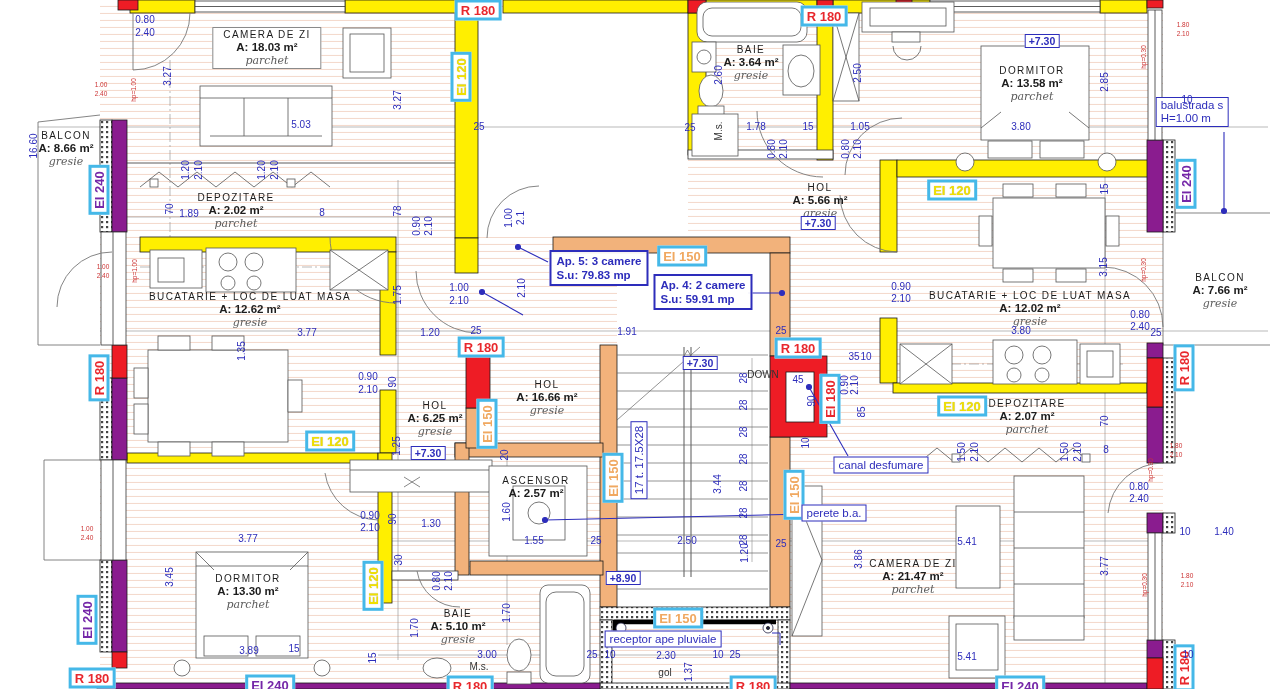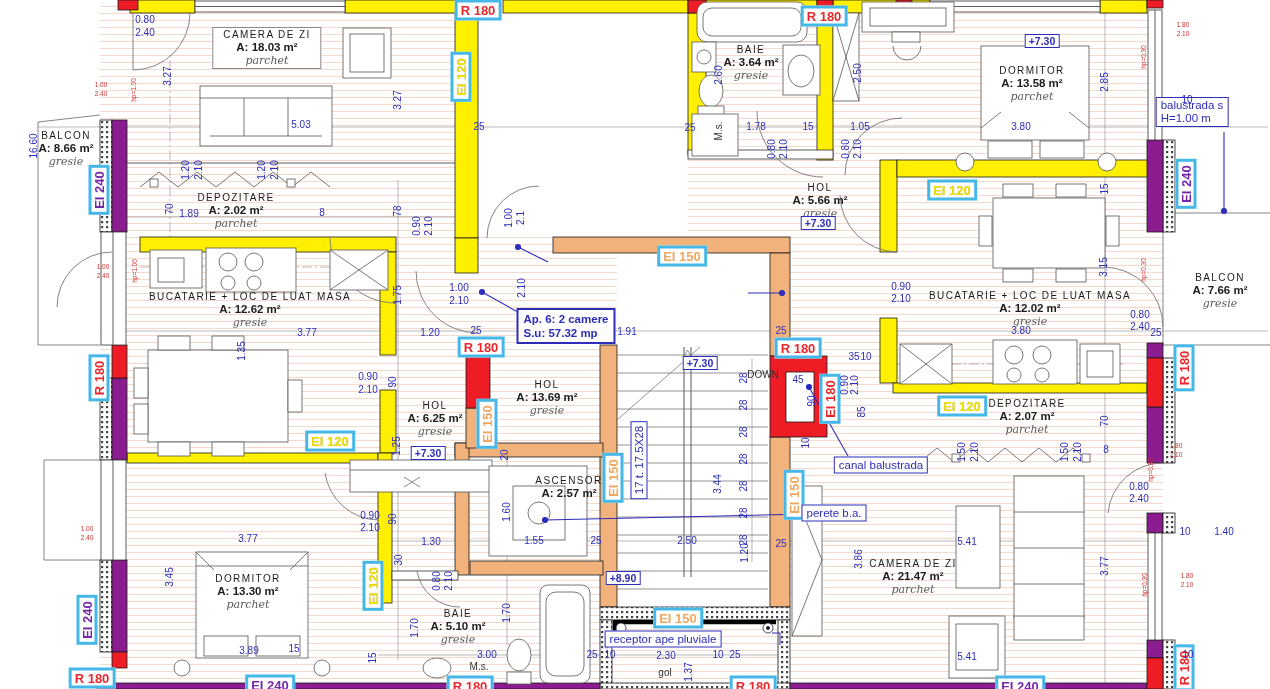--- a/index.html
+++ b/index.html
@@ -387,21 +387,21 @@
       <div class="rarea">A: 12.62 m²</div>
       <div class="rfloor">gresie</div>
     </div>
       <div class="room lbl" style="left: 435px; top: 419px;">
       <div class="rname">HOL</div>
       <div class="rarea">A: 6.25 m²</div>
       <div class="rfloor">gresie</div>
     </div>
       <div class="room lbl" style="left: 547px; top: 398px;">
       <div class="rname">HOL</div>
-      <div class="rarea">A: 13.69 m²</div>
+      <div class="rarea">A: 16.66 m²</div>
       <div class="rfloor">gresie</div>
     </div>
       <div class="room lbl" style="left: 751px; top: 63px;">
       <div class="rname">BAIE</div>
       <div class="rarea">A: 3.64 m²</div>
       <div class="rfloor">gresie</div>
     </div>
       <div class="room lbl" style="left: 820px; top: 201px;">
       <div class="rname">HOL</div>
       <div class="rarea">A: 5.66 m²</div>
@@ -420,21 +420,21 @@
       <div class="room lbl" style="left: 1030px; top: 309px;">
       <div class="rname">BUCATARIE + LOC DE LUAT MASA</div>
       <div class="rarea">A: 12.02 m²</div>
       <div class="rfloor">gresie</div>
     </div>
       <div class="room lbl" style="left: 1027px; top: 417px;">
       <div class="rname">DEPOZITARE</div>
       <div class="rarea">A: 2.07 m²</div>
       <div class="rfloor">parchet</div>
     </div>
-      <div class="room lbl" style="left: 569px; top: 487px;">
+      <div class="room lbl" style="left: 536px; top: 487px;">
       <div class="rname">ASCENSOR</div>
       <div class="rarea">A: 2.57 m²</div>
 
     </div>
       <div class="room lbl" style="left: 248px; top: 592px;">
       <div class="rname">DORMITOR</div>
       <div class="rarea">A: 13.30 m²</div>
       <div class="rfloor">parchet</div>
     </div>
       <div class="room lbl" style="left: 458px; top: 627px;">
@@ -444,23 +444,27 @@
     </div>
       <div class="room lbl" style="left: 913px; top: 577px;">
       <div class="rname">CAMERA DE ZI</div>
       <div class="rarea">A: 21.47 m²</div>
       <div class="rfloor">parchet</div>
     </div>
     </div>
 
 <div class="layer">
 
-      <div class="apt lbl" style="left: 566px; top: 326px;">
-      <div>Ap. 6: 2 camere</div>
-      <div>S.u: 57.32 mp</div>
+<div class="apt lbl" style="left: 599px; top: 268px;">
+      <div>Ap. 5: 3 camere</div>
+      <div>S.u: 79.83 mp</div>
+    </div>
+      <div class="apt lbl" style="left: 703px; top: 292px;">
+      <div>Ap. 4: 2 camere</div>
+      <div>S.u: 59.91 mp</div>
     </div>
     </div>
 
 <div class="layer">
 
 <div class="badge lbl c-red" style="left: 478px; top: 10px;">
       <span>R 180</span>
     </div>
       <div class="badge lbl c-red" style="left: 824px; top: 16px;">
       <span>R 180</span>
@@ -535,21 +539,21 @@
       <span>EI 240</span>
     </div>
       <div class="badge lbl c-yellow vert" style="left: 373px; top: 586px;">
       <span>EI 120</span>
     </div>
     </div>
 
 <div class="layer">
 
 <div class="note lbl" style="left: 881px; top: 465px;">
-      <div>canal balustrada</div>
+      <div>canal desfumare</div>
 
     </div>
       <div class="note lbl" style="left: 834px; top: 513px;">
       <div>perete b.a.</div>
 
     </div>
       <div class="note lbl" style="left: 663px; top: 639px;">
       <div>receptor ape pluviale</div>
 
     </div>
@@ -832,21 +836,21 @@
     </div>
       <div class="dim lbl" style="left: 596px; top: 541px;">
       <span>25</span>
     </div>
       <div class="dim lbl" style="left: 687px; top: 541px;">
       <span>2.50</span>
     </div>
       <div class="dim lbl" style="left: 781px; top: 544px;">
       <span>25</span>
     </div>
-      <div class="dim lbl" style="left: 431px; top: 542px;">
+      <div class="dim lbl" style="left: 431px; top: 524px;">
       <span>1.30</span>
     </div>
       <div class="dim lbl" style="left: 967px; top: 542px;">
       <span>5.41</span>
     </div>
       <div class="dim lbl vert" style="left: 859px; top: 559px;">
       <span>3.86</span>
     </div>
       <div class="dim lbl vert" style="left: 1105px; top: 566px;">
       <span>3.77</span>

